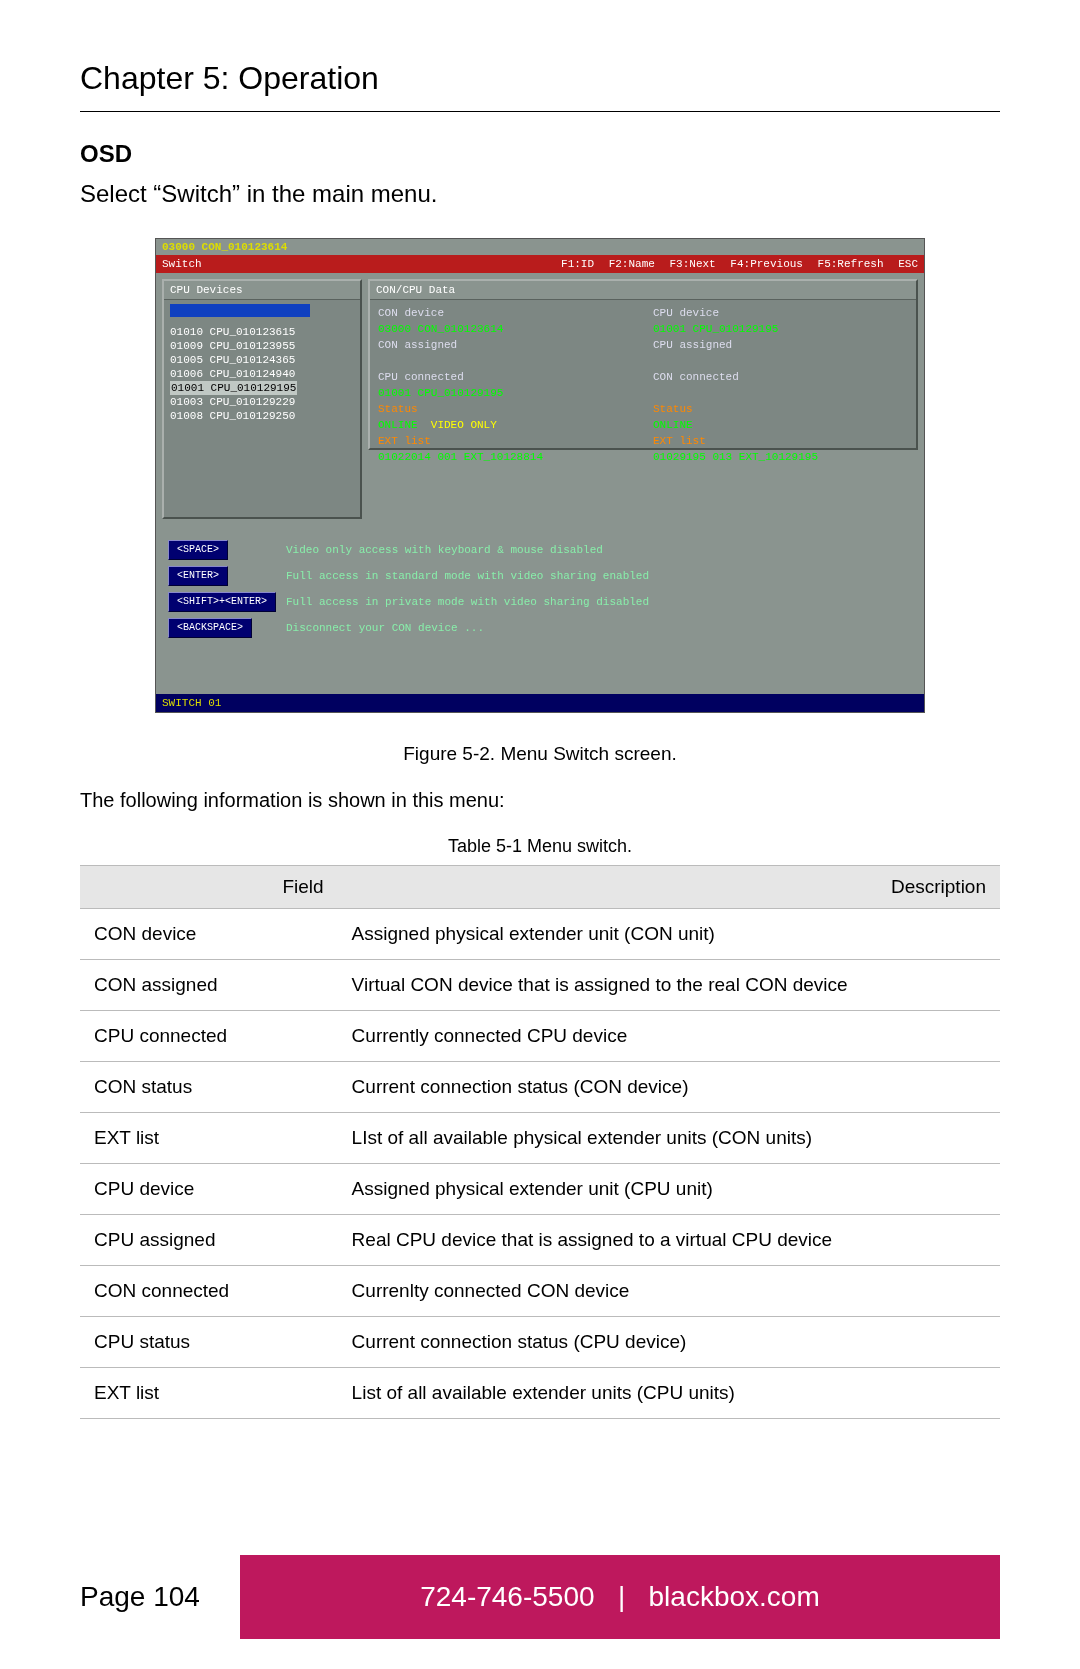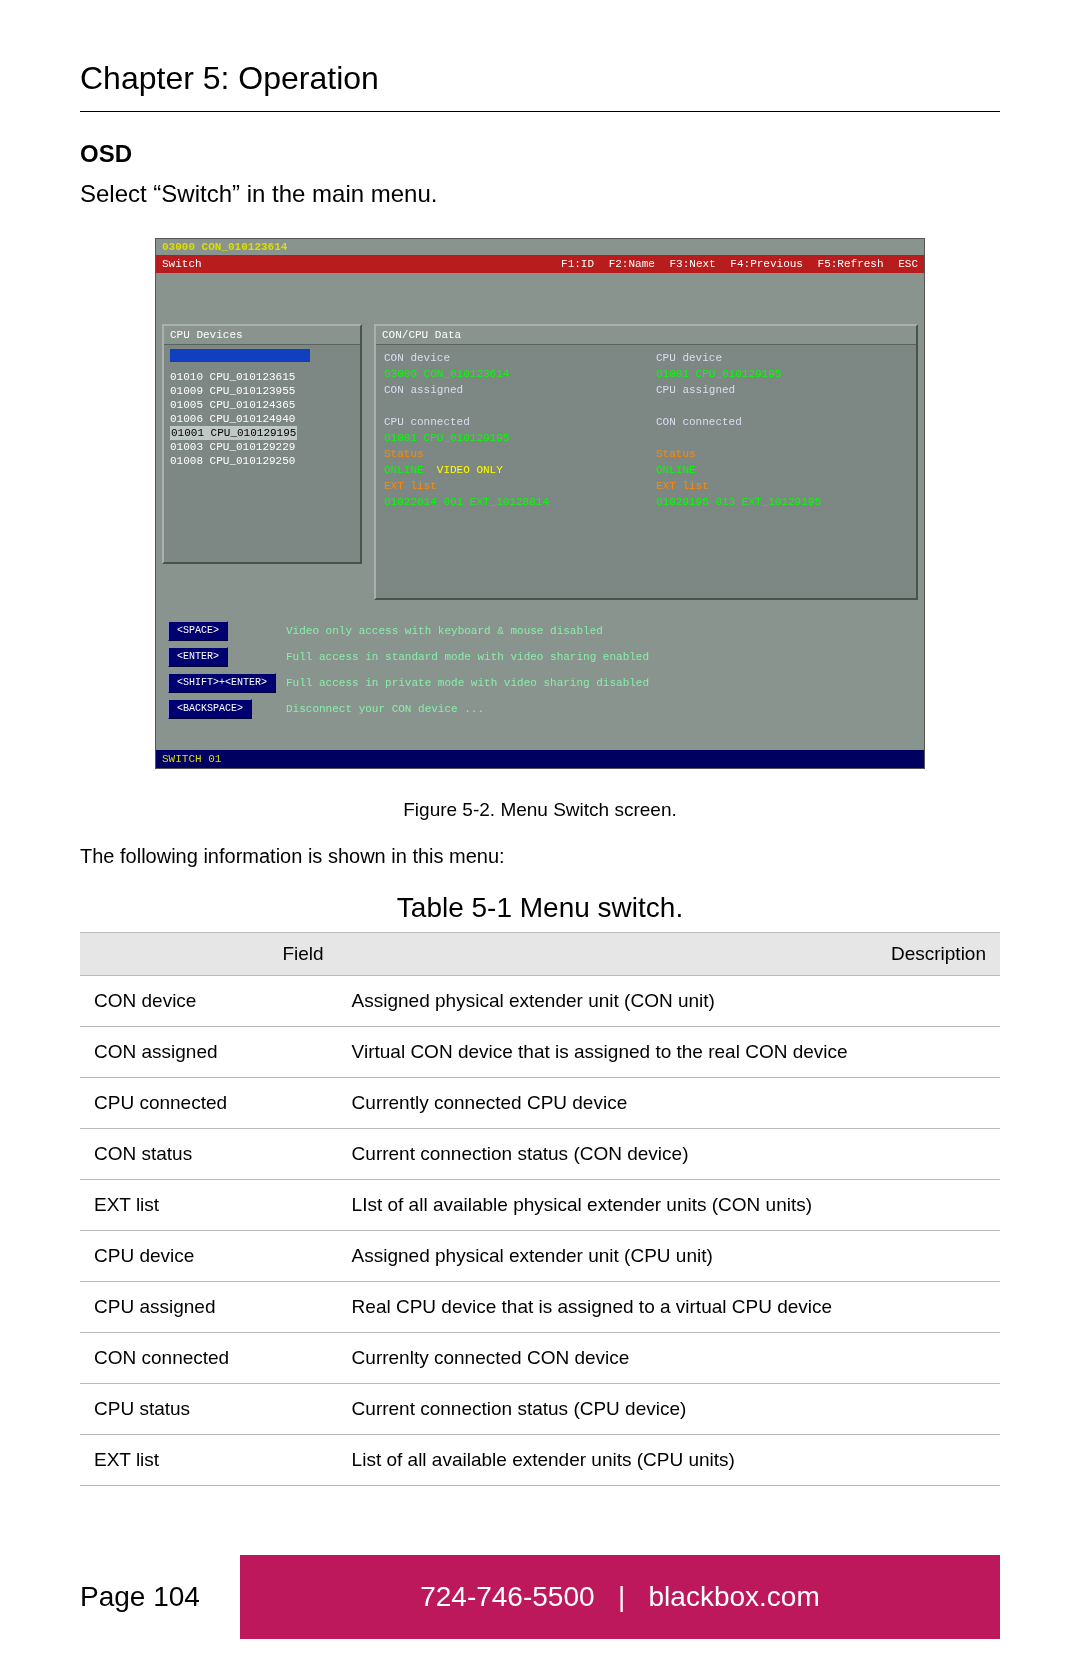--- a/index.html
+++ b/index.html
@@ -51,37 +51,36 @@
     background: #b91c1c;
     color: #fff;
     padding: 2px 6px;
     display: flex;
     justify-content: space-between;
   }
   .osd-menubar .right span { margin-left: 8px; }
   .osd-body {
     display: flex;
     padding: 6px;
-    gap: 12px;
-    margin-top: 45px;
+    gap: 6px;
   }
   .osd-panel {
     background: #7d8783;
     border-top: 2px solid #aab0ad;
     border-left: 2px solid #aab0ad;
     border-right: 2px solid #4a524e;
     border-bottom: 2px solid #4a524e;
   }
   .osd-left {
     width: 200px;
     height: 240px;
   }
   .osd-right {
     flex: 1;
-    height: 276px;
+    height: 171px;
   }
   .panel-title {
     background: #8a948f;
     color: #fff;
     padding: 2px 6px;
     border-bottom: 1px solid #5a625e;
   }
   .cpu-list {
     padding: 4px 6px;
     color: #fff;
@@ -121,34 +120,34 @@
     border-top: 1px solid #88c;
     border-left: 1px solid #88c;
     border-right: 1px solid #003;
     border-bottom: 1px solid #003;
     font-size: 10px;
   }
   .osd-bottom {
     background: #000060;
     color: #dd0;
     padding: 2px 6px;
-    margin-top: 16px;
+    margin-top: 41px;
   }
   .figure-caption {
     text-align: center;
     font-size: 19px;
     margin-bottom: 24px;
   }
   .para {
     font-size: 20px;
     margin-bottom: 24px;
   }
   .table-caption {
     text-align: center;
-    font-size: 28px;
+    font-size: 18px;
     margin-bottom: 8px;
   }
   table.menu-switch {
     width: 100%;
     border-collapse: collapse;
     font-size: 19px;
   }
   table.menu-switch th {
     text-align: right;
     background: #e6e6e6;

